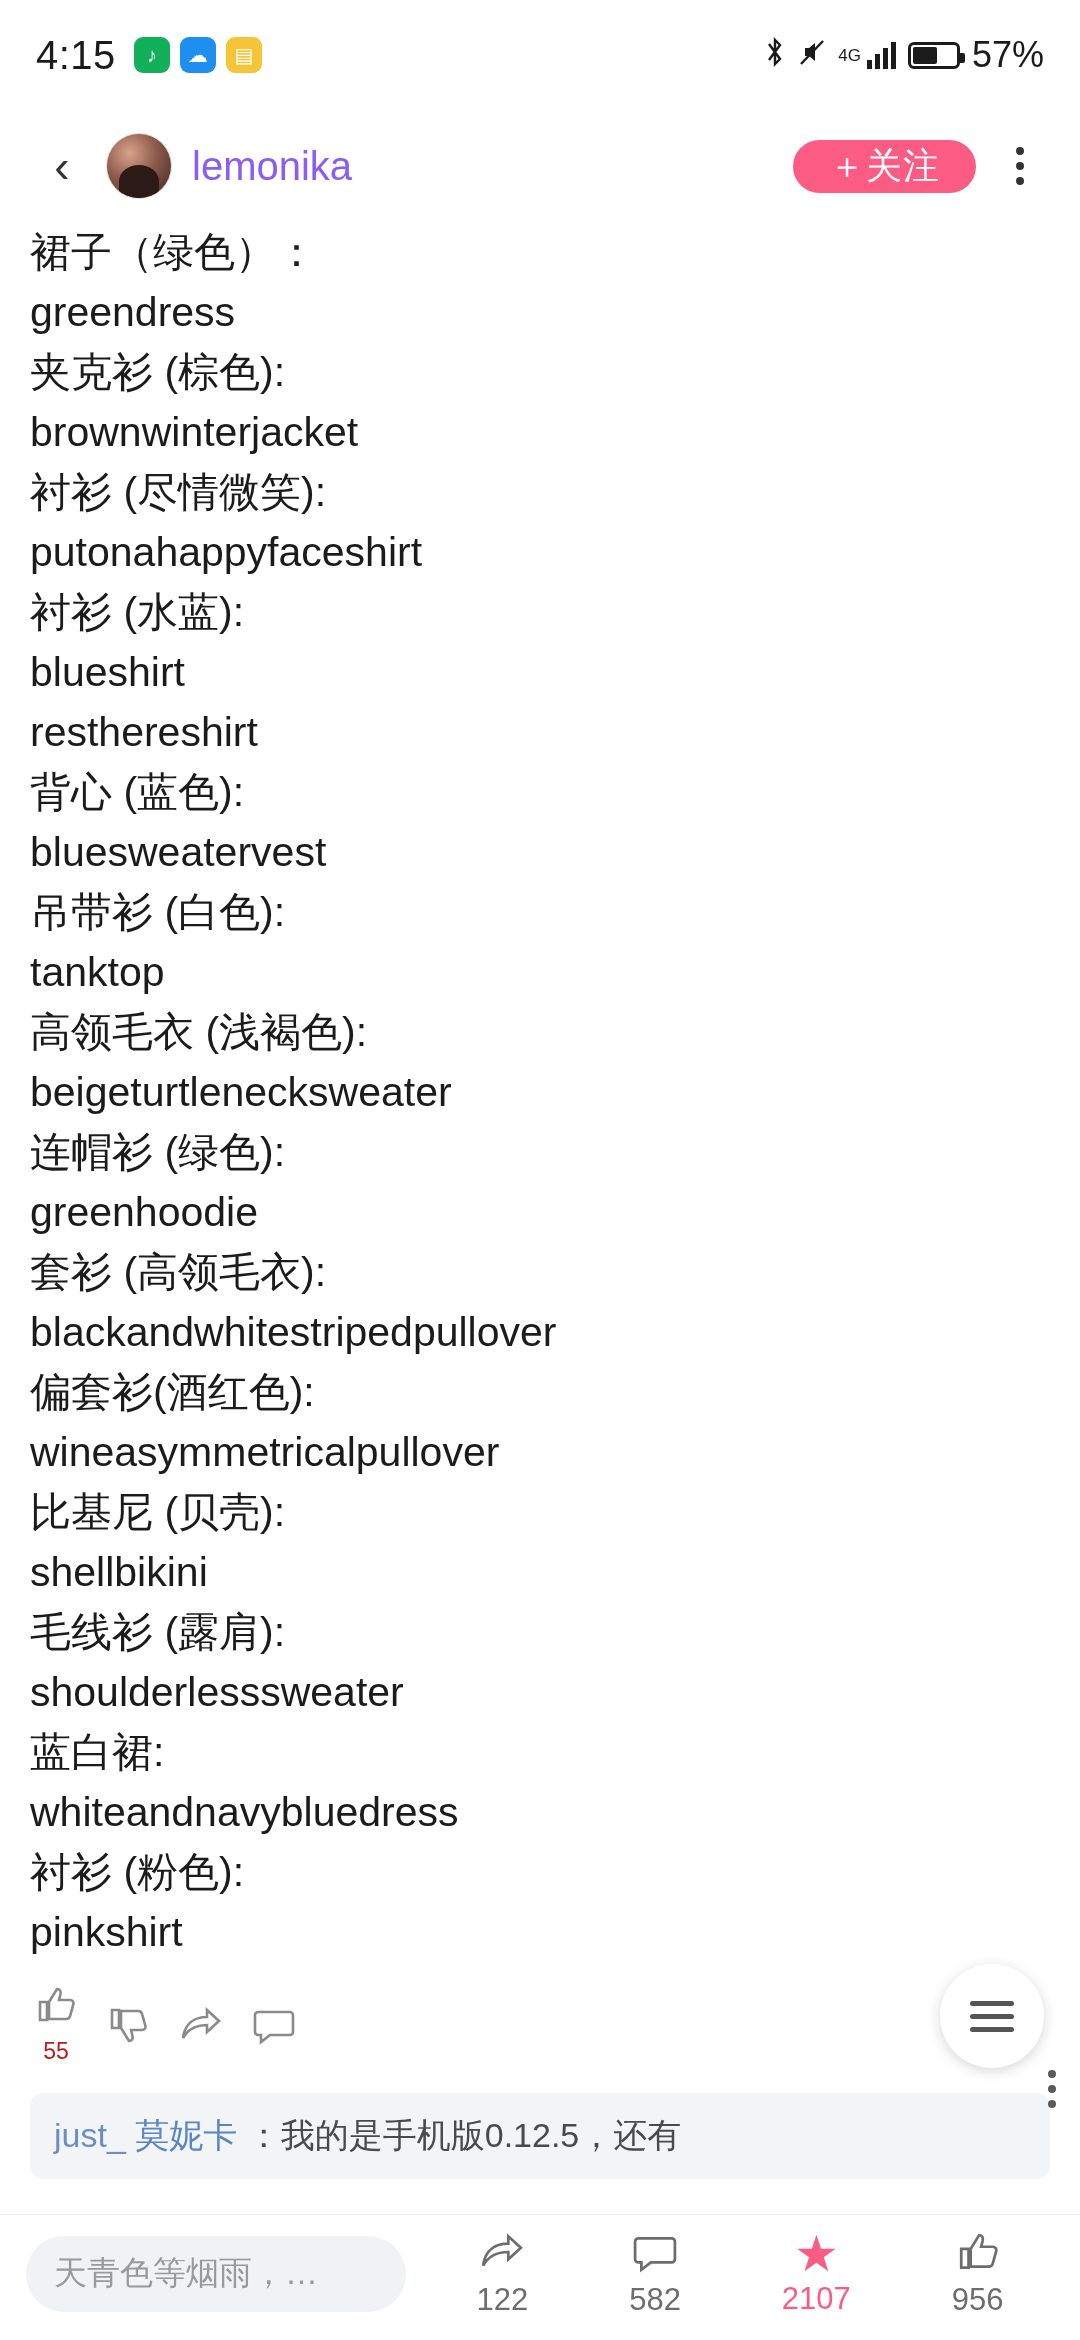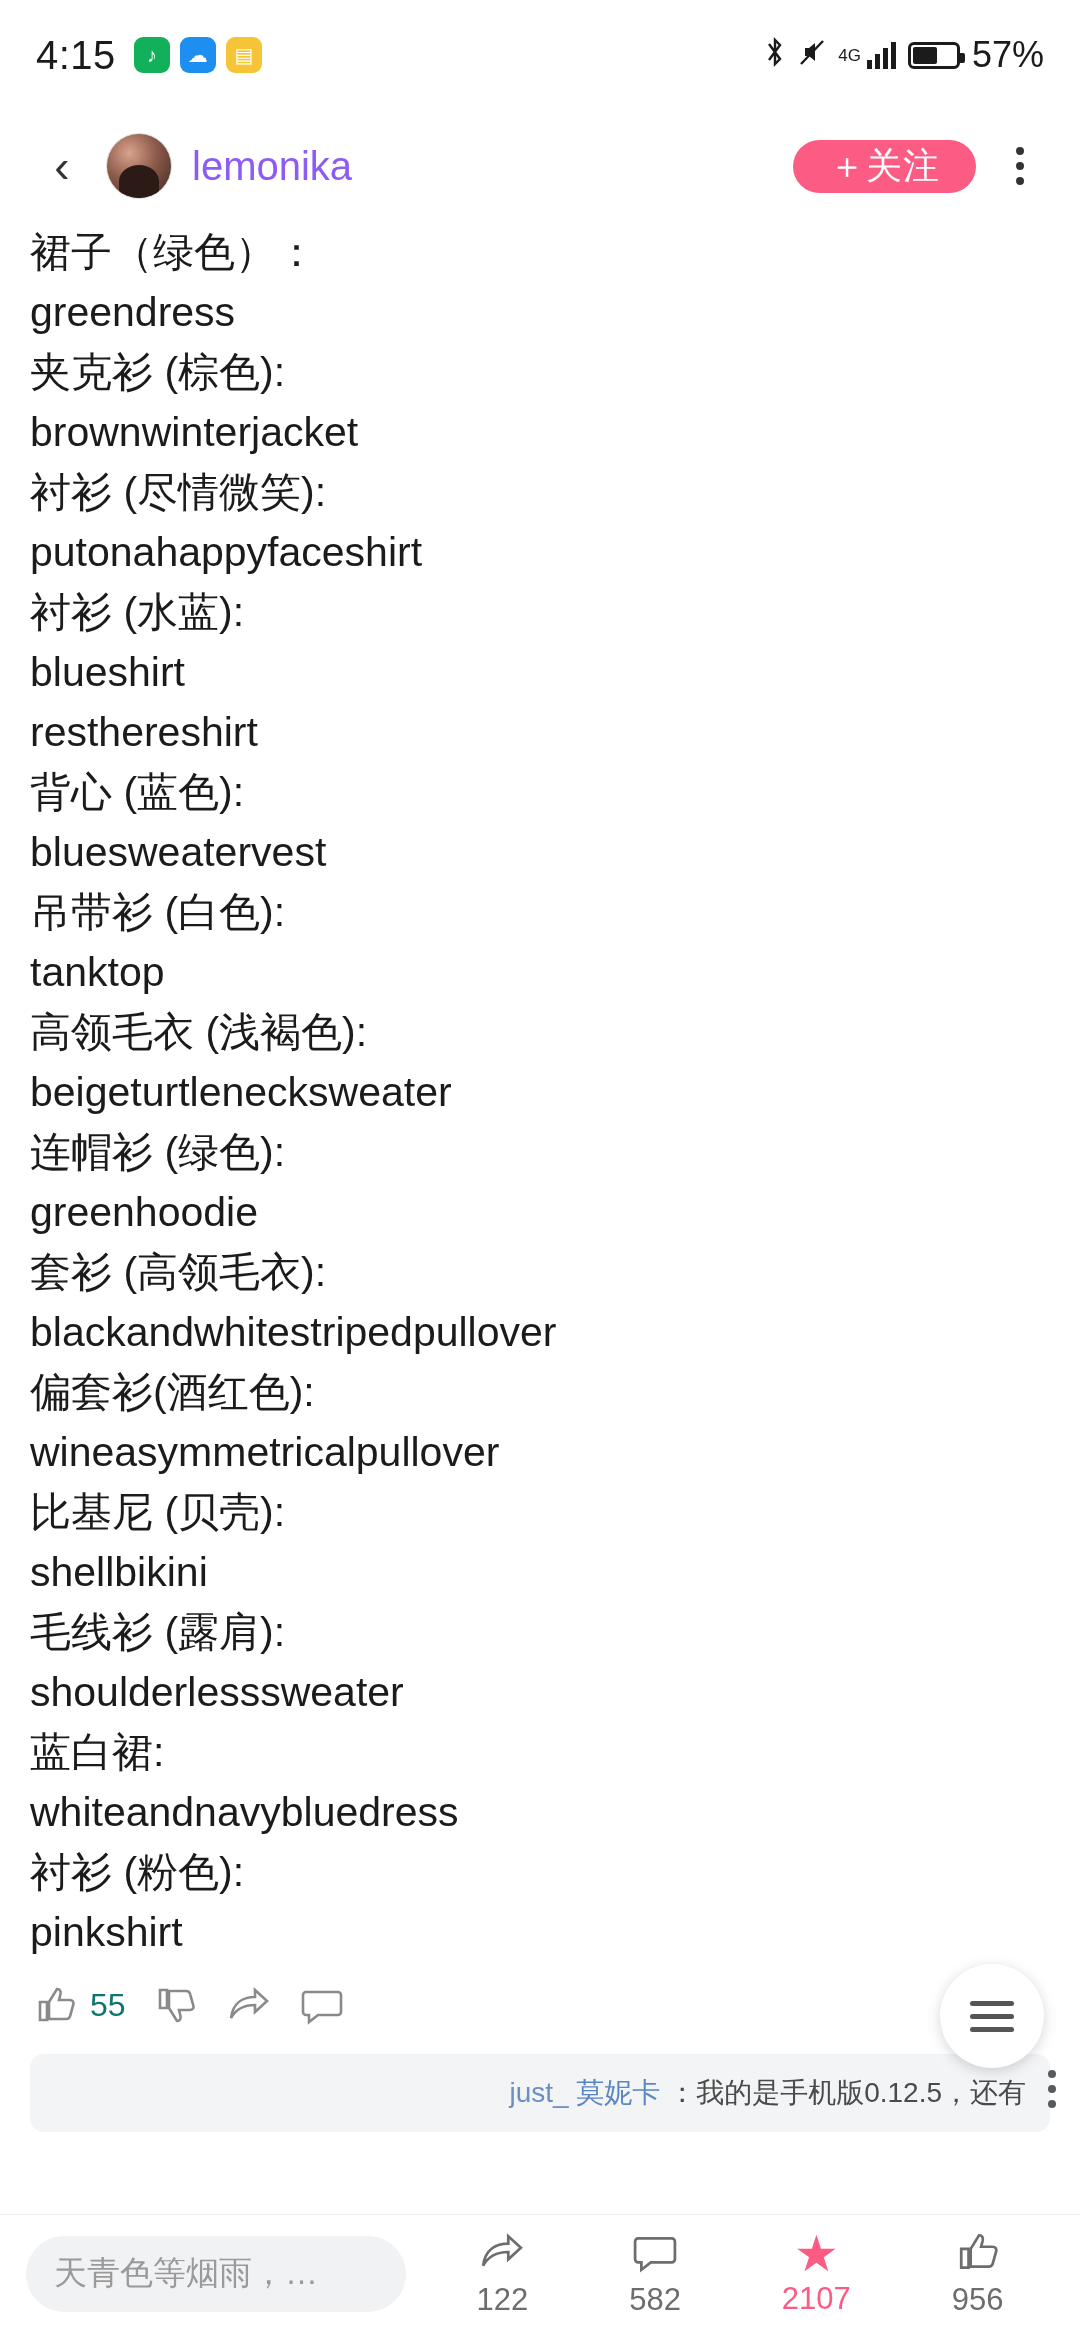--- a/index.html
+++ b/index.html
@@ -138,35 +138,34 @@
   
   .action-row {
     display: flex;
     align-items: center;
     gap: 28px;
     padding: 22px 34px 10px 34px;
     color: #8a8a8a;
   }
   .act {
     display: flex; align-items: center; gap: 12px;
-    font-size: 32px; color: #0f766e;
+    font-size: 23px; color: #b91c1c; flex-direction: column;
   }
   .act svg { display: block; }
 
   
   .comment-box {
     margin: 18px 30px 0 30px;
     background: #f3f4f6;
     border-radius: 14px;
     padding: 20px 24px;
-    font-size: 28px;
+    font-size: 34px;
     color: #4a4a4a;
     white-space: nowrap;
     overflow: hidden;
-    text-align: right;
   }
   .comment-user { color: #6b8fc4; }
   .comment-name { color: #5b86c6; }
 
   
   .catalog-fab {
     position: absolute;
     right: 36px;
     bottom: 272px;
     width: 104px; height: 104px;

